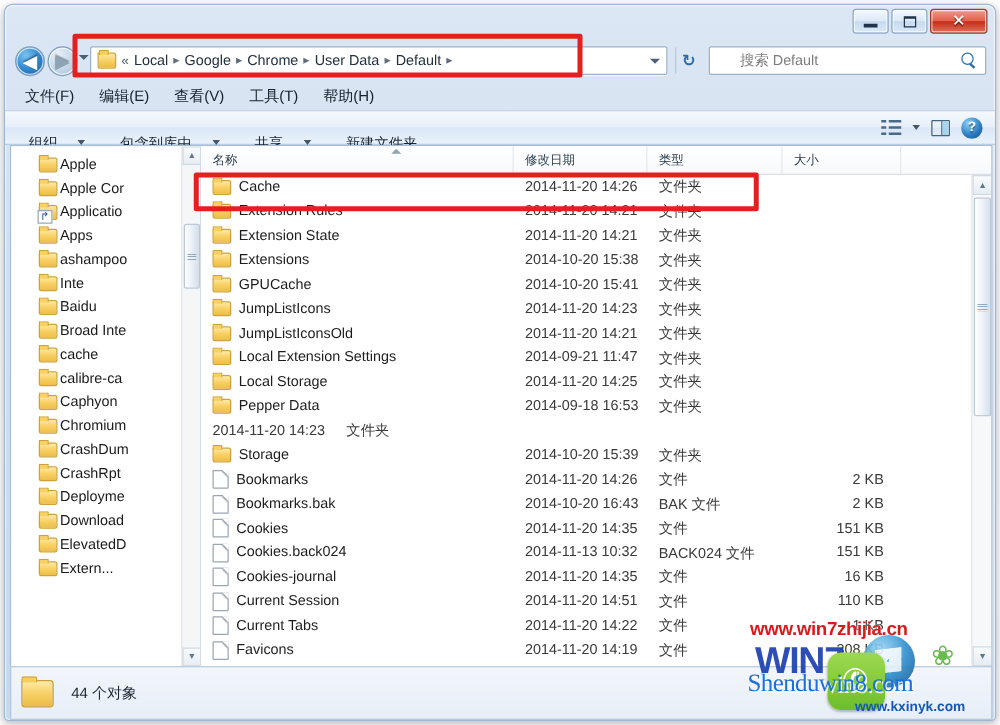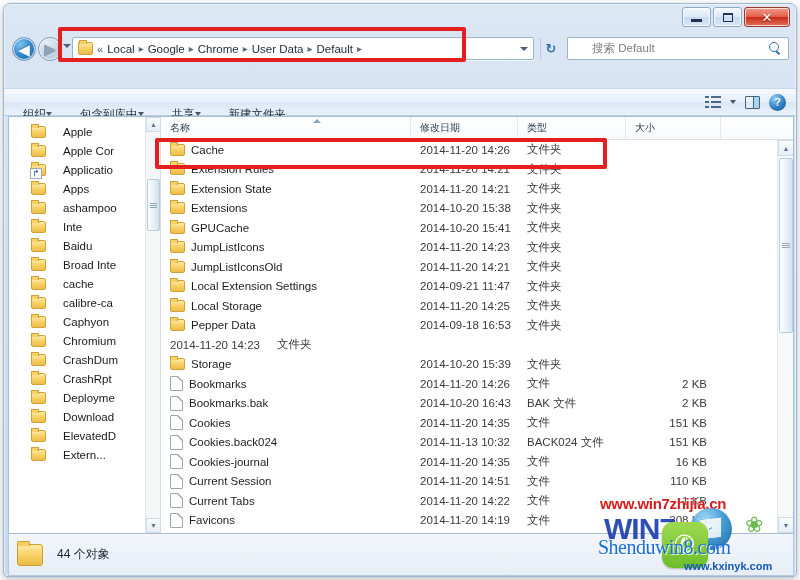--- a/index.html
+++ b/index.html
@@ -149,21 +149,21 @@
   #menubar .mi { padding: 1px 4px; }
 
   
   #toolbar {
     position:absolute; left:0; top:84px; width:100%; height:28px;
     background: linear-gradient(180deg,#f5f9fd 0%,#e7effa 48%,#dbe7f6 52%,#eaf2fb 100%);
     border-top:1px solid #c5d7ea; border-bottom:1px solid #b9cee3;
     display:flex; align-items:center; padding-left: 14px; gap: 18px;
     font-size: 11.5px; color:#1b2733;
   }
-  #toolbar .tb { display:flex; align-items:center; gap:0; padding: 2px 5px; border-radius:2px;margin-top:24px;}
+  #toolbar .tb { display:flex; align-items:center; gap:16px; padding: 2px 5px; border-radius:2px;margin-top:24px;}
   .caret { width:0;height:0;border-left:3.5px solid transparent;border-right:3.5px solid transparent;border-top:4px solid #445668; }
   #tbright { margin-left:auto; display:flex; align-items:center; gap:9px; padding-right: 10px; }
   #viewsicon { width:16px; height:13px; position:relative; }
   #viewsicon .r { position:absolute; left:0; height:2px; background:#4b6a8a; }
   #viewsicon .r.a { top:0; width:4px;} #viewsicon .r.b { top:0; left:6px; width:10px;}
   #viewsicon .r.c { top:5px; width:4px;} #viewsicon .r.d { top:5px; left:6px; width:10px;}
   #viewsicon .r.e { top:10px; width:4px;} #viewsicon .r.f { top:10px; left:6px; width:10px;}
   #panesicon { width:15px;height:13px;border:1.4px solid #46637f; border-radius:1px; display:flex; }
   #panesicon .l { width:58%; border-right:1.4px solid #46637f; }
   #panesicon .rr { flex:1; background:#a9d4ee; }
@@ -188,21 +188,21 @@
   
   #navpane {
     width: 152px; flex: 0 0 152px;
     background:#ffffff;
     border-right:1px solid #d4dde6;
     position:relative;
     overflow:hidden;
   }
   #navlist { padding-top: 5px; }
   .navitem {
-    display:flex; align-items:center; gap:17px;
+    display:flex; align-items:center; gap:2px;
     height: 19px; padding-left: 22px;
     font-size: 11.5px; color:#1a1a1a; white-space:nowrap;
   }
   .fico {
     width: 15px; height: 12px; flex:0 0 auto; position:relative;
     background: linear-gradient(180deg,#ffeaa6 0%,#f8d063 50%,#edbe4a 100%);
     border:1px solid #cfa237; border-radius:1px 2px 2px 2px;
   }
   .fico:before {
     content:""; position:absolute; left:-1px; top:-3px; width:6px;height:3px;
@@ -423,20 +423,27 @@
       <div id="refreshbtn">
         <span>↻</span>
       </div>
 
       <div id="searchbox">
         <span class="ph">搜索 Default</span>
         <span id="searchicon"></span>
       </div>
     </div>
 
+    <div id="menubar">
+      <span class="mi">文件(F)</span>
+      <span class="mi">编辑(E)</span>
+      <span class="mi">查看(V)</span>
+      <span class="mi">工具(T)</span>
+      <span class="mi">帮助(H)</span>
+    </div>
 
     <div id="toolbar">
       <div class="tb">
         <span>组织</span>
         <span class="caret"></span>
       </div>
       <div class="tb">
         <span>包含到库中</span>
         <span class="caret"></span>
       </div>

